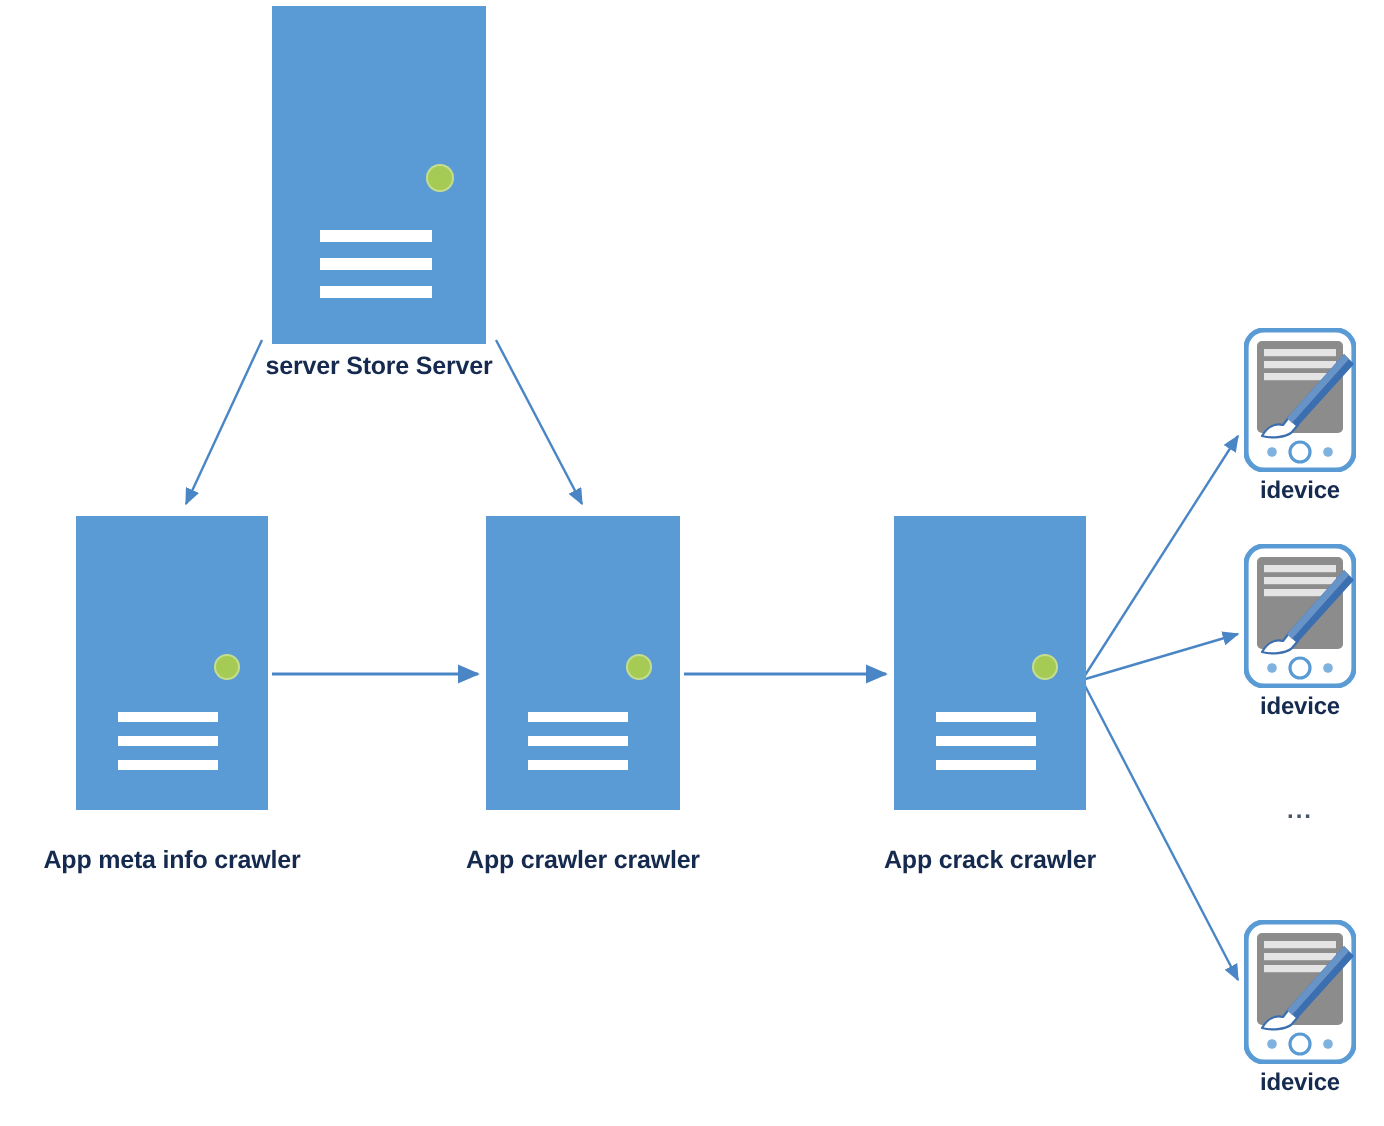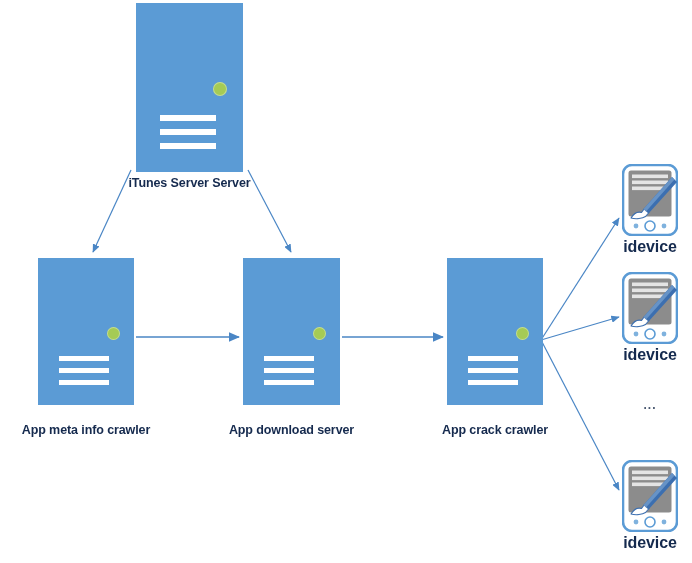--- a/index.html
+++ b/index.html
@@ -47,21 +47,21 @@
     font-family: "Liberation Sans", sans-serif;
     font-weight: bold;
     color: #152A4E;
     white-space: nowrap;
     letter-spacing: -0.1px;
   }
   .server-label {
     font-size: 12.5px;
   }
   .device-label {
-    font-size: 16px;
+    font-size: 12px;
     text-align: center;
   }
   .ellipsis-label {
     position: absolute;
     font-family: "Liberation Sans", sans-serif;
     font-weight: bold;
     font-size: 12px;
     color: #47566E;
     letter-spacing: 1px;
     text-align: center;
@@ -168,20 +168,20 @@
             <circle cx="42" cy="62" r="2.4" fill="#7FB2DE"></circle>
             <path d="M9,54 C12,49 16,47.5 19.5,48.5 L22.5,44.5 L27,48.5 L23.5,52.5 C20.5,54.5 14,55.5 9,54 Z" fill="#FFFFFF" stroke="#3C6FB0" stroke-width="1.1" stroke-linejoin="round"></path>
             <path d="M21.5,45 L50,13 L55,18 L26.5,49.5 Z" fill="#3C6FB0"></path>
             <path d="M21.5,45 L50,13 L52.5,15.5 L24,47.5 Z" fill="#6793C6"></path>
           </svg></div>
       </div>
     </div>
 
   <div class="ellipsis-label" style="left: 630px; top: 398px; width: 40px;">...</div>
 
-<div class="node-label server-label" style="left: 96px; top: 176px; width: 187px; color: rgb(21, 42, 78);">iTunes Server Server</div>
+<div class="node-label server-label" style="left: 96px; top: 176px; width: 187px; color: rgb(21, 42, 78);">server Store Server</div>
     <div class="node-label server-label" style="left: -8px; top: 423px; width: 188px; color: rgb(21, 42, 78);">App meta info crawler</div>
-    <div class="node-label server-label" style="left: 197px; top: 423px; width: 189px; color: rgb(21, 42, 78);">App download server</div>
+    <div class="node-label server-label" style="left: 197px; top: 423px; width: 189px; color: rgb(21, 42, 78);">App crawler crawler</div>
     <div class="node-label server-label" style="left: 412px; top: 423px; width: 166px; color: rgb(21, 42, 78);">App crack crawler</div>
     <div class="node-label device-label" style="left: 612px; top: 238px; width: 76px; color: rgb(21, 42, 78);">idevice</div>
     <div class="node-label device-label" style="left: 612px; top: 346px; width: 76px; color: rgb(21, 42, 78);">idevice</div>
     <div class="node-label device-label" style="left: 612px; top: 534px; width: 76px; color: rgb(21, 42, 78);">idevice</div>
   </div>
 
 </body></html>

